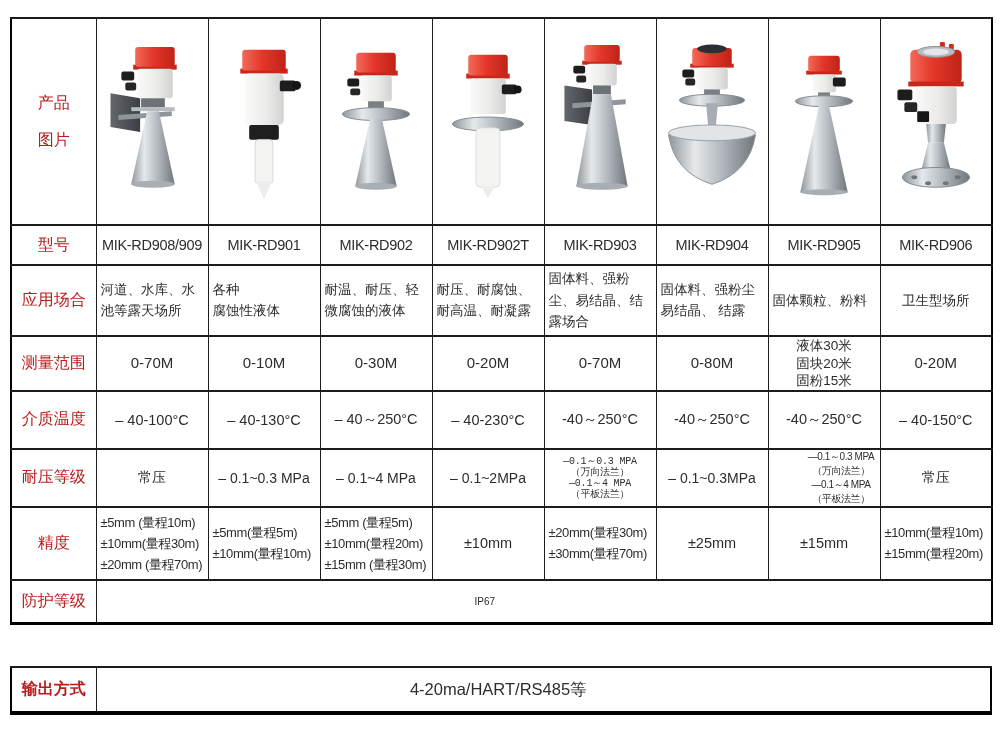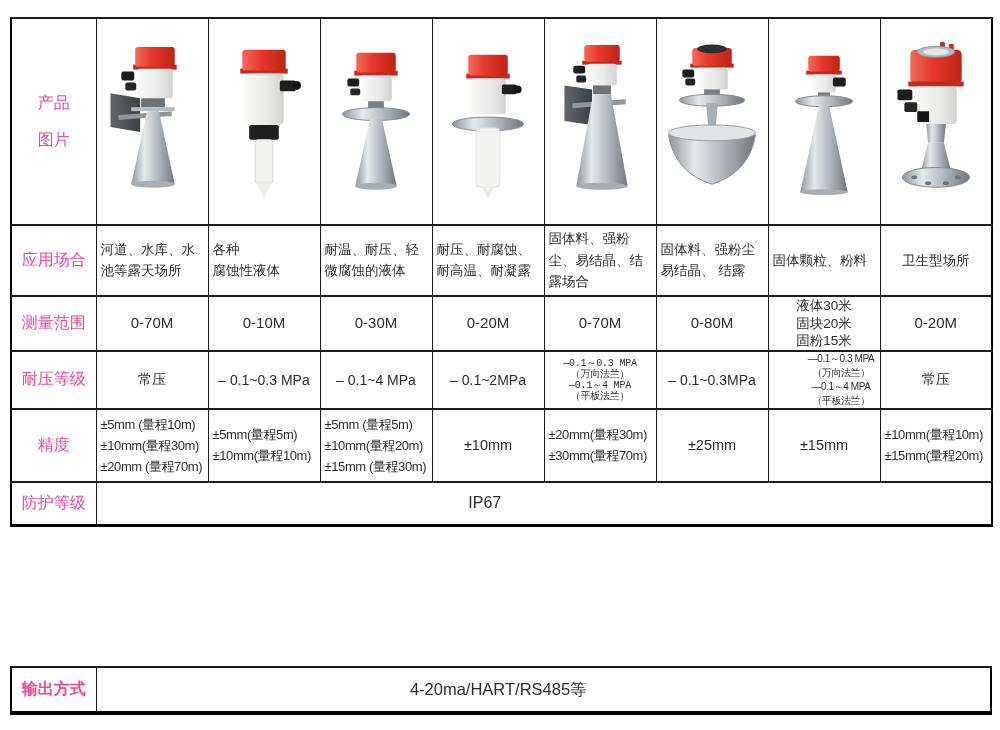--- a/index.html
+++ b/index.html
@@ -20,22 +20,22 @@
   .r-app   td.app-center{text-align:center;}
   .r-range td{height:53px;font-size:15px;line-height:1.25;margin-top:36px;}
   .r-conn  td{height:44px;font-size:15px;}
   .r-temp  td{height:56px;font-size:14.5px;}
   .r-pres  td{height:44px;font-size:14px;}
   .r-pres  td.xs4{font-size:10px;line-height:11px;letter-spacing:-0.2px;font-family:Liberation Mono, monospace;}
   .r-pres  td.xs2{font-size:10px;line-height:14px;letter-spacing:-0.4px;padding-left:36px;}
   .r-acc   td{height:71px;font-size:13px;}
   .r-acc   td.acc-multi{text-align:left;padding:0 1px 0 4px;line-height:1.62;letter-spacing:-0.4px;}
   .r-acc   td.acc-single{font-size:14.5px;margin-top:36px;}
-  .r-prot  td{height:41px;font-size:16px;padding-right:120px;}
-  th.rowlab{font-size:16px;color:#ec4899;}
+  .r-prot  td{height:41px;font-size:10px;padding-right:120px;}
+  th.rowlab{font-size:16px;color:#b91c1c;}
   th.imglab{line-height:2.3;font-size:16px;}
   .out-table th{height:43px;font-size:16px;font-weight:bold;}
   .out-table td{font-size:16.5px;padding-right:92px;}
   svg.product{display:block;margin:1px auto 0 auto;}
 </style>
 </head>
 <body>
 
 <div class="page">
 
@@ -190,20 +190,31 @@
         <polygon points="44,106 60,106 67,134 37,134" fill="url(#gMetal)"></polygon>
         <ellipse cx="52" cy="141" rx="34" ry="10" fill="url(#gMetal)" stroke="#84898e" stroke-width="1"></ellipse>
         <ellipse cx="30" cy="141" rx="3" ry="2" fill="#6f747a"></ellipse>
         <ellipse cx="74" cy="141" rx="3" ry="2" fill="#6f747a"></ellipse>
         <ellipse cx="44" cy="147" rx="3" ry="2" fill="#6f747a"></ellipse>
         <ellipse cx="62" cy="147" rx="3" ry="2" fill="#6f747a"></ellipse>
       </svg>
     </td>
   </tr>
 
+  <tr class="r-model">
+    <th class="rowlab">型号</th>
+    <td>MIK-RD908/909</td>
+    <td>MIK-RD901</td>
+    <td>MIK-RD902</td>
+    <td>MIK-RD902T</td>
+    <td>MIK-RD903</td>
+    <td>MIK-RD904</td>
+    <td>MIK-RD905</td>
+    <td>MIK-RD906</td>
+  </tr>
 
   <tr class="r-app">
     <th class="rowlab">应用场合</th>
     <td>河道、水库、水池等露天场所</td>
     <td>各种
 腐蚀性液体</td>
     <td>耐温、耐压、轻微腐蚀的液体</td>
     <td>耐压、耐腐蚀、耐高温、耐凝露</td>
     <td>固体料、强粉尘、易结晶、结露场合</td>
     <td>固体料、强粉尘
@@ -220,20 +231,31 @@
     <td>0-20M</td>
     <td>0-70M</td>
     <td>0-80M</td>
     <td style="font-size:13.5px;line-height:1.3;">液体30米
 固块20米
 固粉15米</td>
     <td>0-20M</td>
   </tr>
 
 
+  <tr class="r-temp">
+    <th class="rowlab">介质温度</th>
+    <td>– 40-100°C</td>
+    <td>– 40-130°C</td>
+    <td>– 40～250°C</td>
+    <td>– 40-230°C</td>
+    <td>-40～250°C</td>
+    <td>-40～250°C</td>
+    <td>-40～250°C</td>
+    <td>– 40-150°C</td>
+  </tr>
 
   <tr class="r-pres">
     <th class="rowlab">耐压等级</th>
     <td>常压</td>
     <td>– 0.1~0.3 MPa</td>
     <td>– 0.1~4 MPa</td>
     <td>– 0.1~2MPa</td>
     <td class="xs4">—0.1～0.3 MPA
 （万向法兰）
 —0.1～4 MPA

